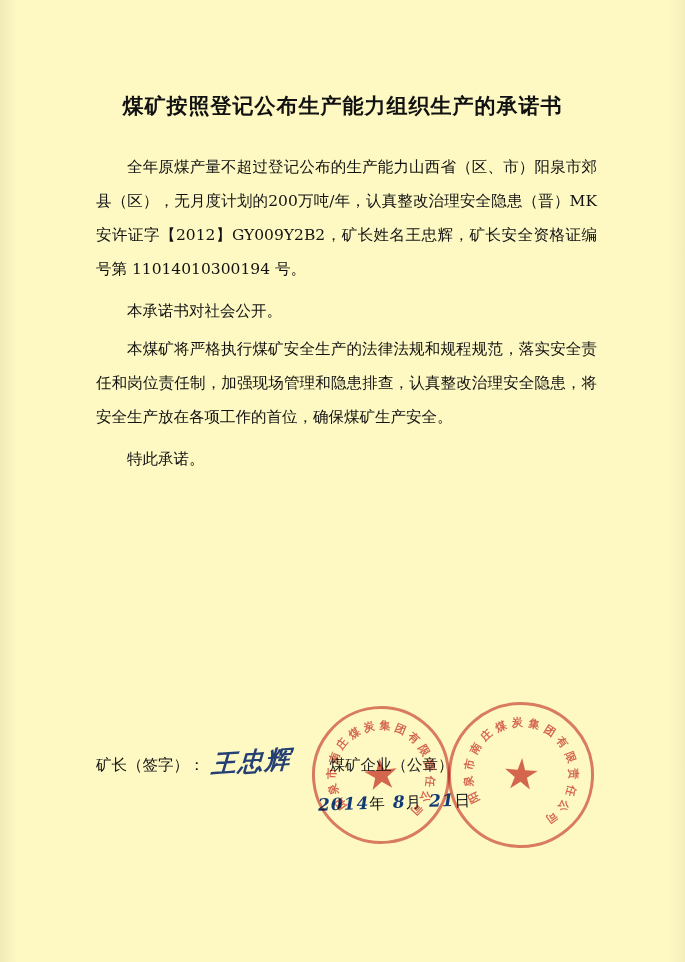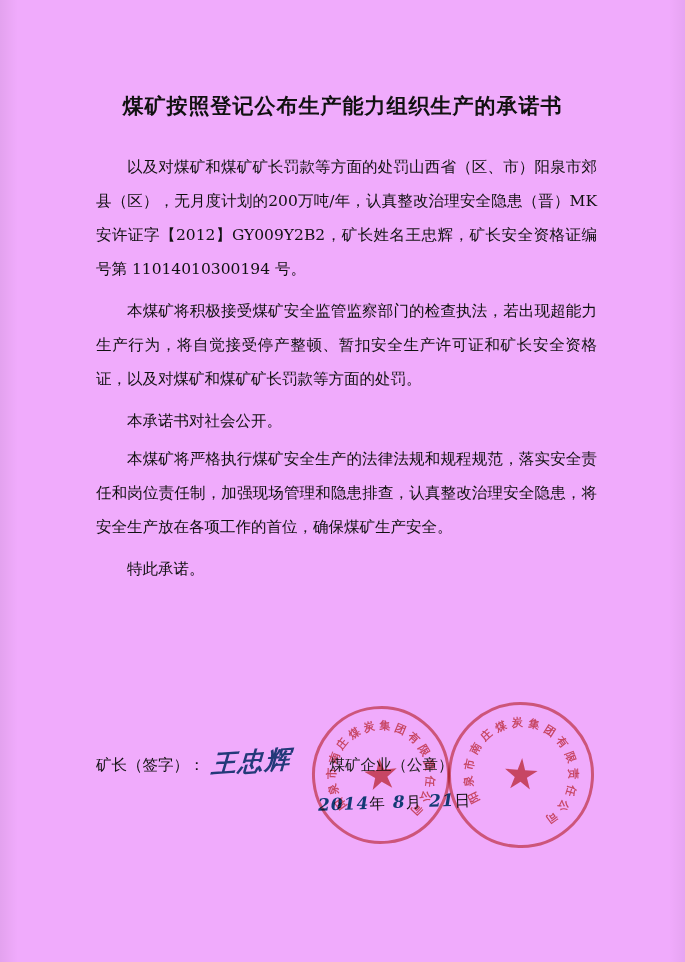--- a/index.html
+++ b/index.html
@@ -12,21 +12,21 @@
     height: 962px;
     position: relative;
     font-family: "DejaVu Serif", "Liberation Serif", serif;
     color: #111;
     overflow: hidden;
   }
 
   .page {
     position: absolute;
     inset: 0;
-    background: #f0abfc;
+    background: #fef9c3;
   }
 
   
   .page::before {
     content: "";
     position: absolute;
     left: 0; top: 0; bottom: 0;
     width: 18px;
     background: linear-gradient(to right, rgba(0,0,0,0.055), rgba(0,0,0,0));
     pointer-events: none;
@@ -178,25 +178,24 @@
 </head>
 <body>
 
 <div class="page">
 
   <div class="doc-title">煤矿按照登记公布生产能力组织生产的承诺书</div>
 
   <div class="body-block">
 
     <p class="para">
-      <span>以及对煤矿和煤矿矿长罚款等方面的处罚</span><span class="u">山西省</span><span>（区、市）</span><span class="u">阳泉市</span><span>郊县（区），无月度计划的</span><span class="u">200</span><span>万吨/年，认真整改治理安全隐患</span><span class="u">（晋）MK 安许证字【2012】GY009Y2B2</span><span>，矿长姓名</span><span class="u">王忠辉</span><span>，矿长安全资格证编号</span><span class="u">第 11014010300194 号</span><span>。</span>
+      <span>全年原煤产量不超过登记公布的生产能力</span><span class="u">山西省</span><span>（区、市）</span><span class="u">阳泉市</span><span>郊县（区），无月度计划的</span><span class="u">200</span><span>万吨/年，认真整改治理安全隐患</span><span class="u">（晋）MK 安许证字【2012】GY009Y2B2</span><span>，矿长姓名</span><span class="u">王忠辉</span><span>，矿长安全资格证编号</span><span class="u">第 11014010300194 号</span><span>。</span>
     </p>
 
 
-    <p class="para">本煤矿将积极接受煤矿安全监管监察部门的检查执法，若出现超能力生产行为，将自觉接受停产整顿、暂扣安全生产许可证和矿长安全资格证，以及对煤矿和煤矿矿长罚款等方面的处罚。</p>
 
     <p class="para tight">本承诺书对社会公开。</p>
 
     <p class="para">本煤矿将严格执行煤矿安全生产的法律法规和规程规范，落实安全责任和岗位责任制，加强现场管理和隐患排查，认真整改治理安全隐患，将安全生产放在各项工作的首位，确保煤矿生产安全。</p>
 
     <p class="para tight">特此承诺。</p>
 
   </div>
 
   <div class="sign-row">

